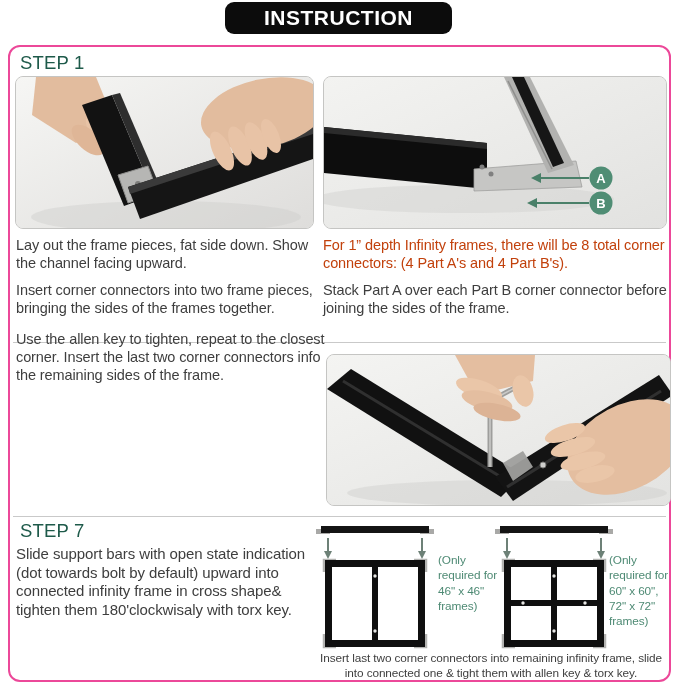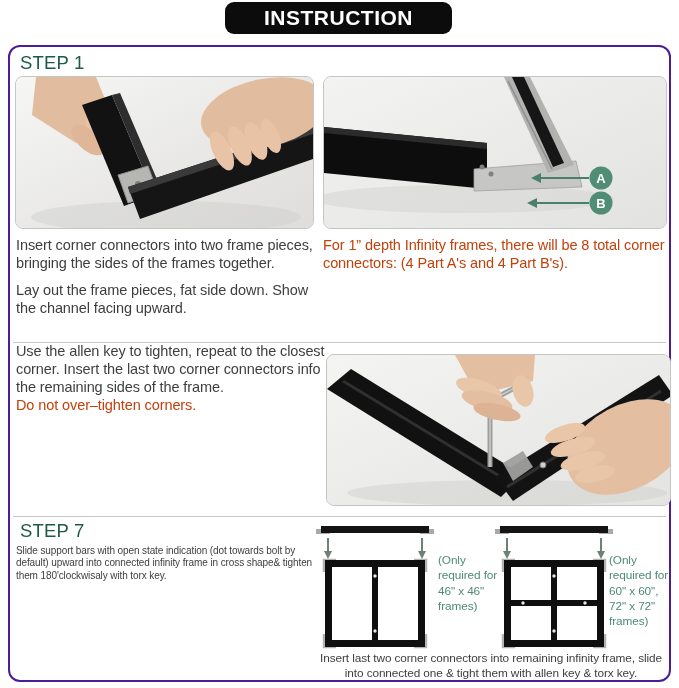--- a/index.html
+++ b/index.html
@@ -2,21 +2,21 @@
 <html><head>
 <meta charset="utf-8">
 <style>
   html,body{margin:0;padding:0;background:#fff;}
   .page{position:relative;width:679px;height:688px;background:#fff;overflow:hidden;
         font-family:"Liberation Sans",sans-serif;color:#3e3e3e;border-radius:13px;}
   .banner{position:absolute;left:225px;top:2px;width:227px;height:32px;background:#0c0c0c;
           border-radius:9px;display:flex;align-items:center;justify-content:center;
           color:#fff;font-weight:bold;font-size:21px;letter-spacing:.5px;}
   .main-box{position:absolute;left:8px;top:45px;width:663px;height:637px;box-sizing:border-box;
-            border:2px solid #4c1d95;border-radius:12px;background:#fff;}
+            border:2px solid #ec4899;border-radius:12px;background:#fff;}
   .step-heading{position:absolute;font-size:18.5px;font-weight:500;color:#1e5a4a;letter-spacing:.2px;}
   .photo{position:absolute;border:1px solid #c5c5c3;border-radius:8px;overflow:hidden;background:#efefed;}
   .photo svg{display:block;}
   .body-text{position:absolute;font-size:14.5px;line-height:1.24;letter-spacing:-0.1px;color:#3e3e3e;}
   .body-text p{margin:0 0 9px 0;}
   .body-text p:last-child{margin-bottom:0;}
   .green{color:#c2410c;}
   .divider{position:absolute;left:3px;width:653px;height:1px;background:#c9c9c9;}
   .note{position:absolute;font-size:11.8px;line-height:1.3;letter-spacing:-0.1px;color:#4e8a74;}
   .caption{position:absolute;font-size:11.8px;line-height:1.27;letter-spacing:-0.1px;color:#3e3e3e;}
@@ -85,33 +85,33 @@
         <circle cx="277" cy="101" r="11.5" fill="#4f8d74"></circle>
         <text x="277" y="106" text-anchor="middle" font-size="13" font-weight="bold" fill="#ffffff">A</text>
         <line x1="212" y1="126" x2="265" y2="126" stroke="#4a8069" stroke-width="2"></line>
         <polygon points="203,126 213,121 213,131" fill="#4a8069"></polygon>
         <circle cx="277" cy="126" r="11.5" fill="#4f8d74"></circle>
         <text x="277" y="131" text-anchor="middle" font-size="13" font-weight="bold" fill="#ffffff">B</text>
       </svg>
     </div>
 
     <div class="body-text" style="left:6px;top:190px;width:303px;">
+      <p>Lay out the frame pieces, fat side down. Show the channel facing upward.</p>
       <p>Insert corner connectors into two frame pieces, bringing the sides of the frames together.</p>
-      <p>Lay out the frame pieces, fat side down. Show the channel facing upward.</p>
     </div>
 
     <div class="body-text" style="left:313px;top:190px;width:346px;">
       <p class="green">For 1” depth Infinity frames, there will be 8 total corner connectors: (4 Part A's and 4 Part B's).</p>
+      <p>Stack Part A over each Part B corner connector before joining the sides of the frame.</p>
     </div>
 
     <div class="divider" style="top:295px;"></div>
 
-    <div class="body-text" style="left:6px;top:296px;width:316px;">
+    <div class="body-text" style="left:6px;top:284px;width:316px;">
       <p style="margin-bottom:0;">Use the allen key to tighten, repeat to the closest corner. Insert the last two corner connectors info the remaining sides of the frame.</p>
-      <p class="green" style="margin:0;">Do not over–tighten corners.</p>
     </div>
 
     <div class="photo" style="left:316px;top:307px;width:343px;height:150px;">
       <svg width="343" height="150" viewBox="0 0 343 150">
         <defs>
           <linearGradient id="g3" x1="0" y1="0" x2="1" y2="1">
             <stop offset="0" stop-color="#f4f4f2"></stop>
               <stop offset="1" stop-color="#e3e3e1"></stop>
           </linearGradient>
         </defs>
@@ -135,21 +135,21 @@
         <ellipse cx="246" cy="92" rx="23" ry="8" transform="rotate(-16 246 92)" fill="#eac6a8"></ellipse>
         <ellipse cx="256" cy="106" rx="23" ry="8" transform="rotate(-14 256 106)" fill="#eac6a8"></ellipse>
         <ellipse cx="268" cy="119" rx="20" ry="8" transform="rotate(-12 268 119)" fill="#eac6a8"></ellipse>
       </svg>
     </div>
 
     <div class="divider" style="top:469px;"></div>
 
     <div class="step-heading" style="left:10px;top:473px;">STEP 7</div>
 
-    <div class="body-text" style="left:6px;top:498px;width:306px;font-size:10px;">
+    <div class="body-text" style="left:6px;top:498px;width:306px;font-size:15px;">
       <p>Slide support bars with open state indication (dot towards bolt by default) upward into connected infinity frame in cross shape&amp; tighten them 180'clockwisaly with torx key.</p>
     </div>
 
     <div class="diagram" style="left:304px;top:479px;">
       <svg width="122" height="125" viewBox="0 0 122 125">
         <rect x="2" y="3" width="14" height="5" fill="#a9a9a7"></rect>
         <rect x="106" y="3" width="14" height="5" fill="#a9a9a7"></rect>
         <rect x="7" y="0" width="108" height="7" fill="#141414"></rect>
         <g stroke="#6d8177" stroke-width="2">
           <line x1="14" y1="12" x2="14" y2="26"></line>

